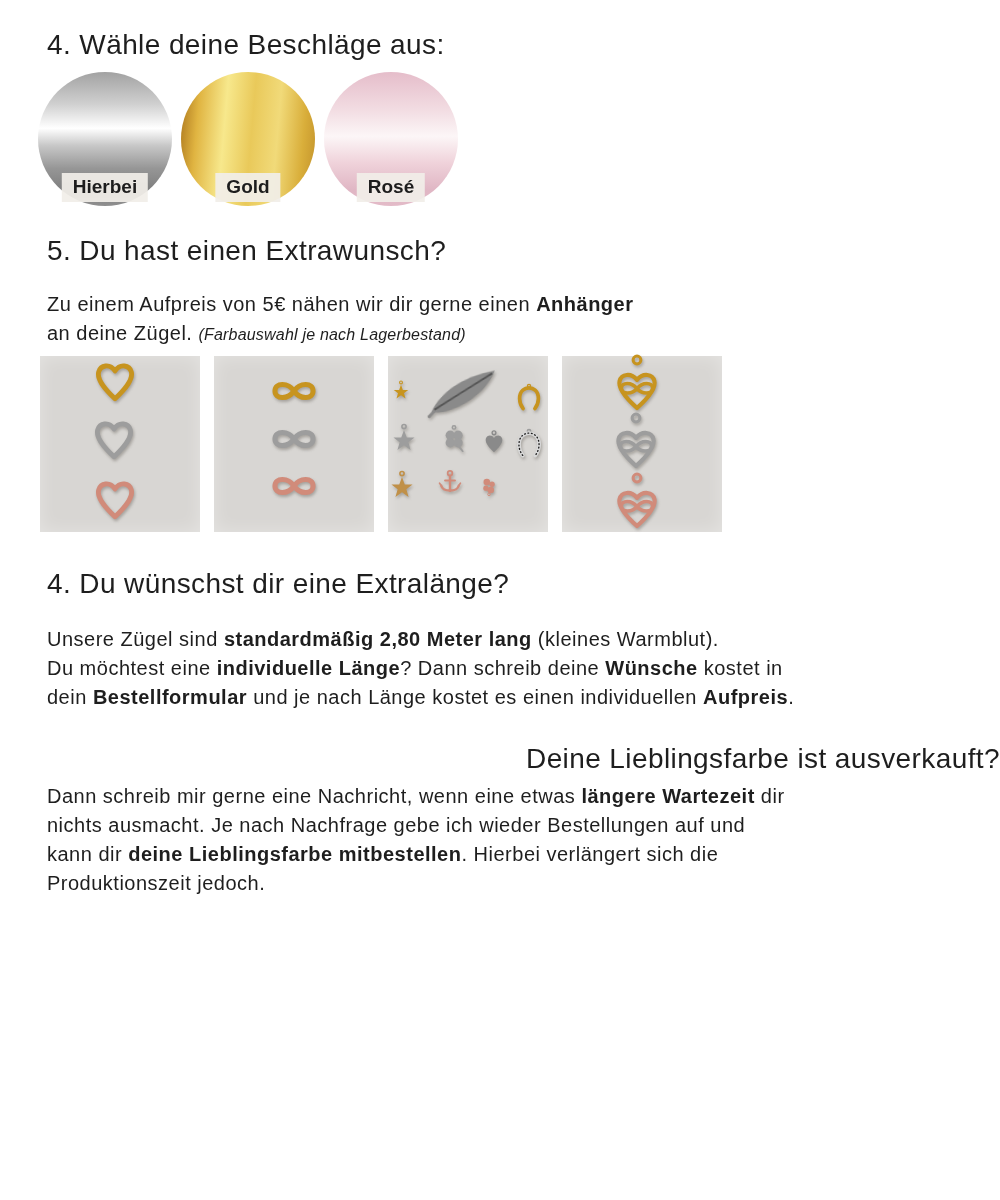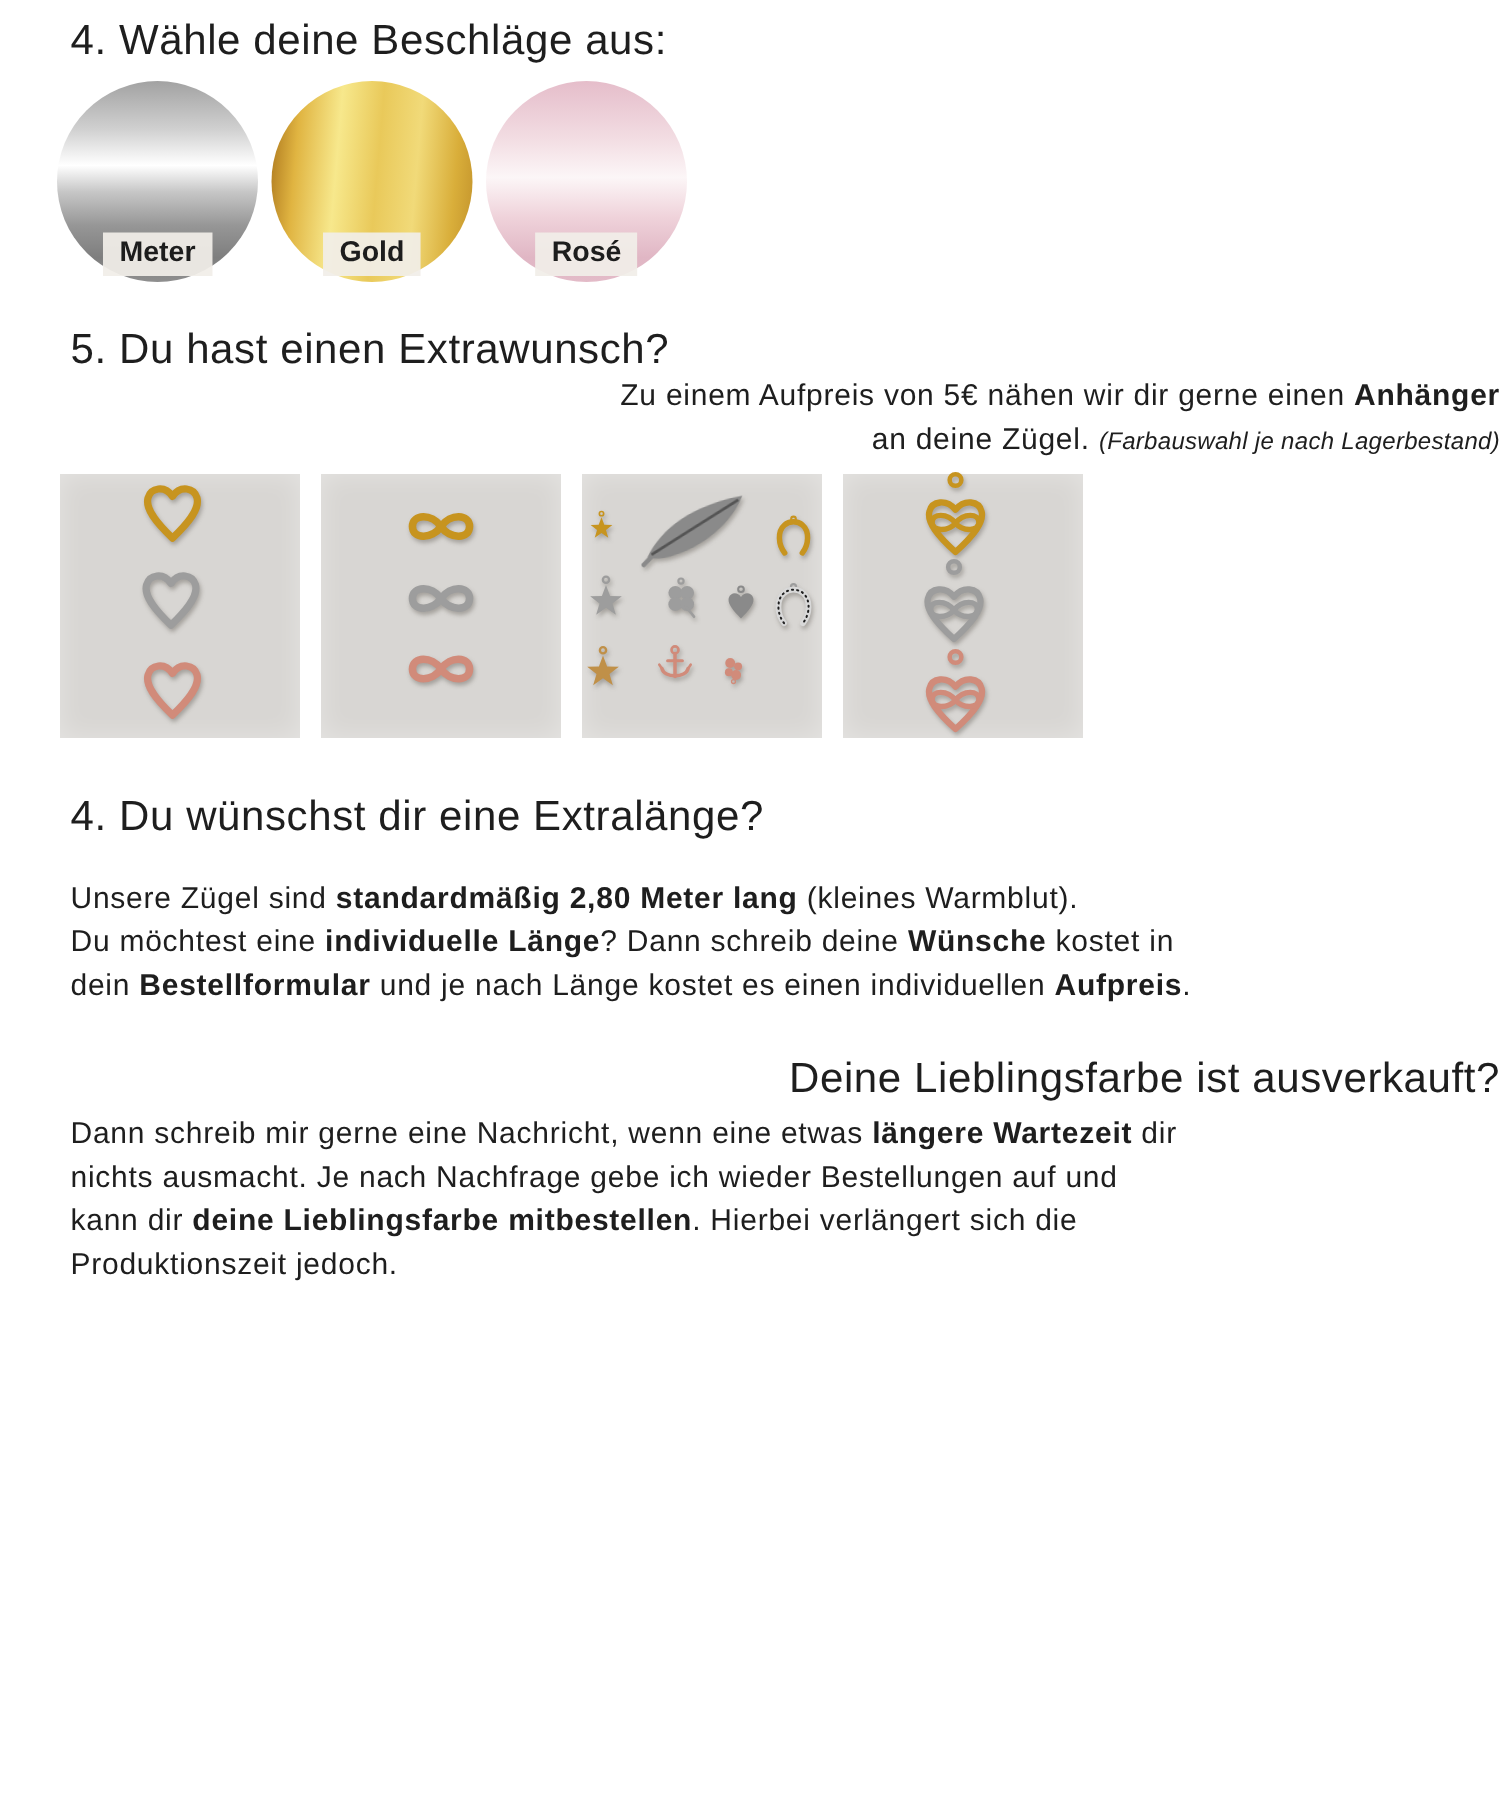--- a/index.html
+++ b/index.html
@@ -2,34 +2,34 @@
 <html><head>
 <meta charset="utf-8">
 <style>
   html,body{margin:0;padding:0;background:#ffffff;}
   body{
     width:1000px;height:1200px;
     font-family:"Liberation Sans",sans-serif;
     color:#1e1e1e;
     position:relative;overflow:hidden;
   }
-  .content{position:relative;width:1000px;height:1200px;padding-top:10px;box-sizing:border-box;}
+  .content{position:relative;width:1000px;height:1200px;padding-top:28px;box-sizing:border-box;}
 
   .heading{
     margin:0 0 0 47px;
     font-size:28px;line-height:34px;
     font-weight:500;letter-spacing:0.4px;
     white-space:nowrap;
   }
   .mt-h5{margin-top:28px;}
   .mt-h6{margin-top:35px;}
   .mt-h7{margin-top:30px;text-align:right;}
 
   .body{margin-left:47px;font-size:20px;line-height:29px;letter-spacing:0.5px;}
-  .mt-b5{margin-top:0;text-align:right;}
+  .mt-b5{margin-top:22px;}
   .mt-b6{margin-top:24px;}
   .mt-b7{margin-top:6px;}
   .line{height:29px;white-space:nowrap;}
   .line b{font-weight:700;}
   .small{font-size:16px;letter-spacing:0.2px;font-style:italic;}
 
   
   .swatch-row{margin:10px 0 0 38px;display:flex;gap:9px;width:max-content;}
   .swatch{width:134px;height:134px;border-radius:50%;position:relative;background:#ccc;}
   .swatch-label{
@@ -112,21 +112,21 @@
     </g>
   </defs>
 </svg>
 
 <div class="content">
 
   <div class="heading">4. Wähle deine Beschläge aus:</div>
 
   <div class="swatch-row">
     <div class="swatch" style="background: linear-gradient(rgb(162, 162, 162) 0%, rgb(208, 208, 208) 24%, rgb(255, 255, 255) 42%, rgb(199, 199, 199) 55%, rgb(150, 150, 150) 72%, rgb(126, 126, 126) 88%, rgb(143, 143, 143) 100%);">
-      <span class="swatch-label">Meter</span>
+      <span class="swatch-label">Hierbei</span>
     </div>
     <div class="swatch" style="background: linear-gradient(95deg, rgb(169, 115, 27) 0%, rgb(224, 180, 65) 14%, rgb(247, 232, 140) 33%, rgb(233, 201, 90) 52%, rgb(241, 218, 121) 70%, rgb(217, 174, 58) 88%, rgb(194, 146, 43) 100%);">
       <span class="swatch-label">Gold</span>
     </div>
     <div class="swatch" style="background: linear-gradient(rgb(229, 189, 202) 0%, rgb(242, 220, 226) 28%, rgb(252, 246, 247) 48%, rgb(239, 210, 218) 68%, rgb(224, 182, 196) 88%, rgb(227, 187, 200) 100%);">
       <span class="swatch-label">Rosé</span>
     </div>
   </div>
 
   <div class="heading mt-h5">5. Du hast einen Extrawunsch?</div>

